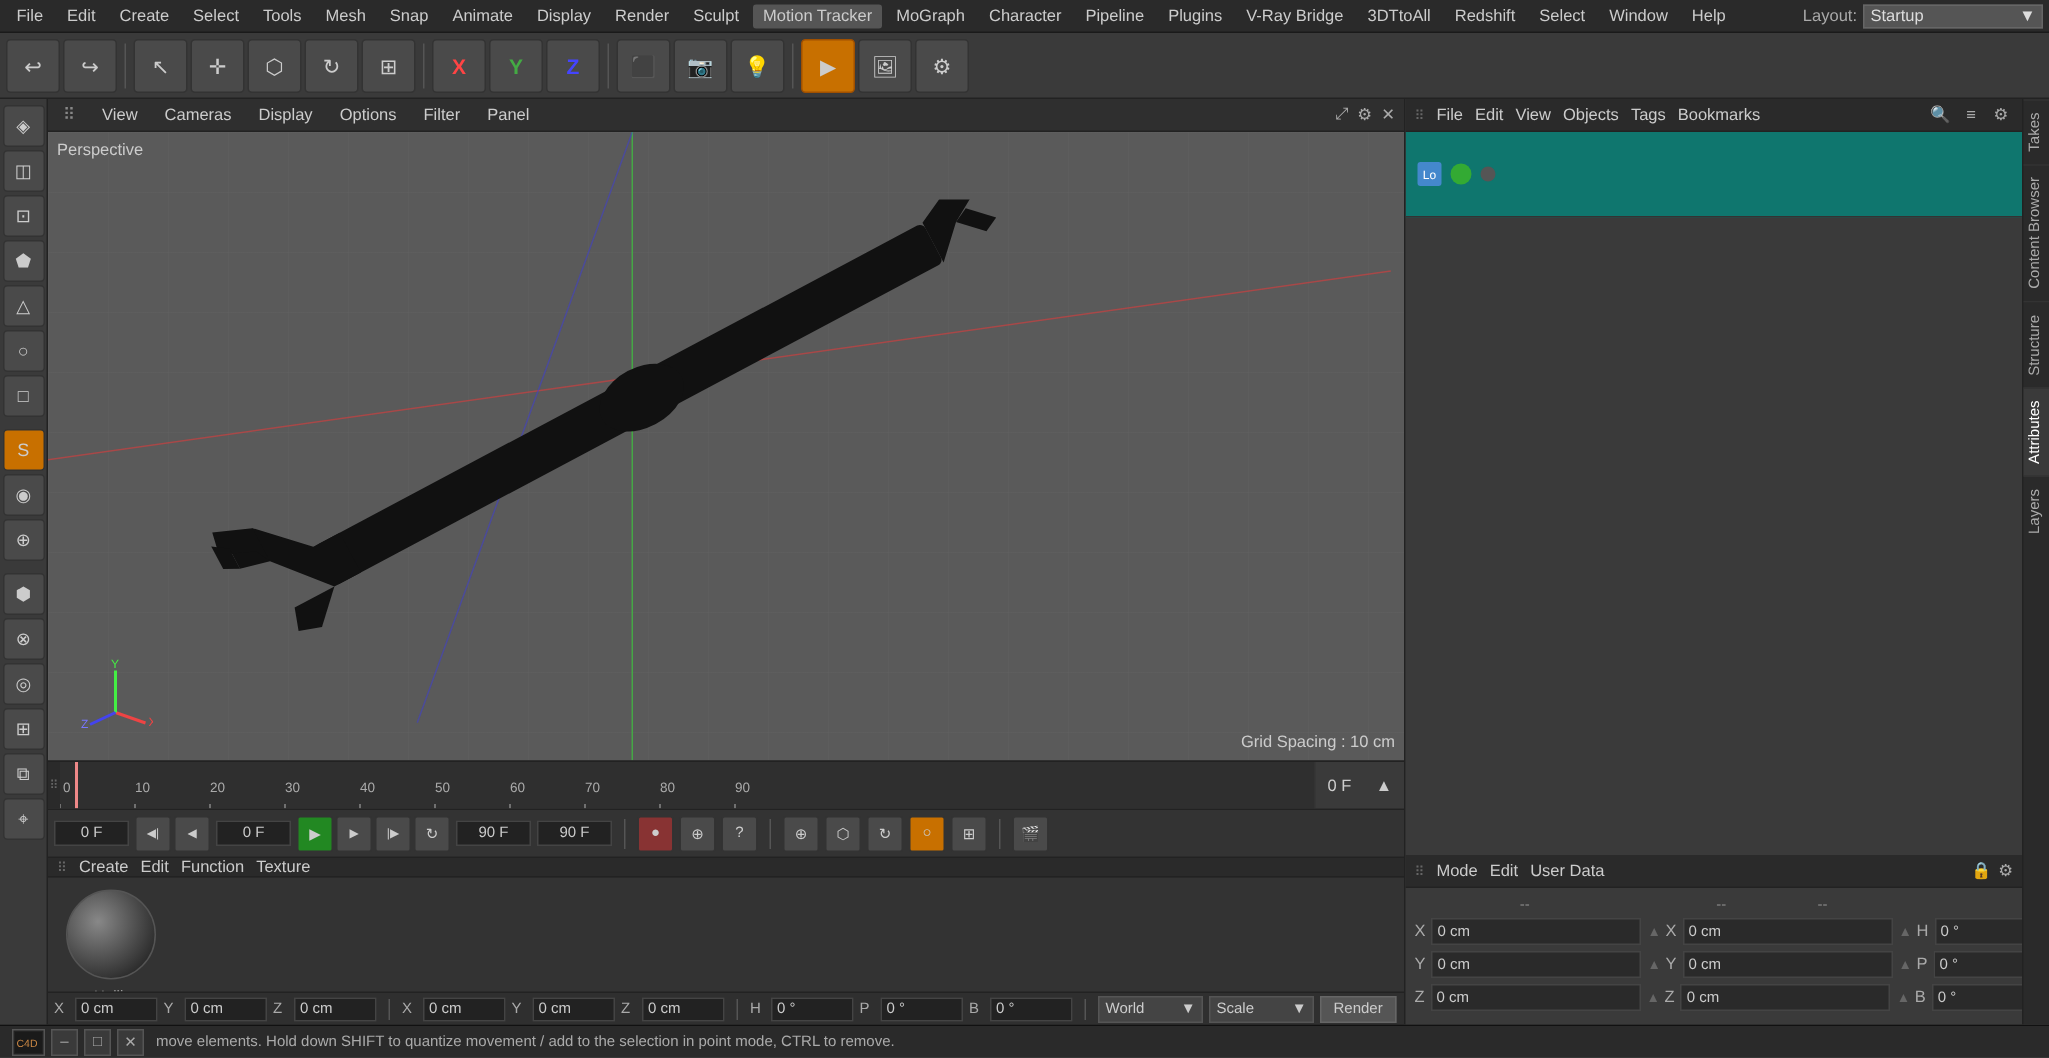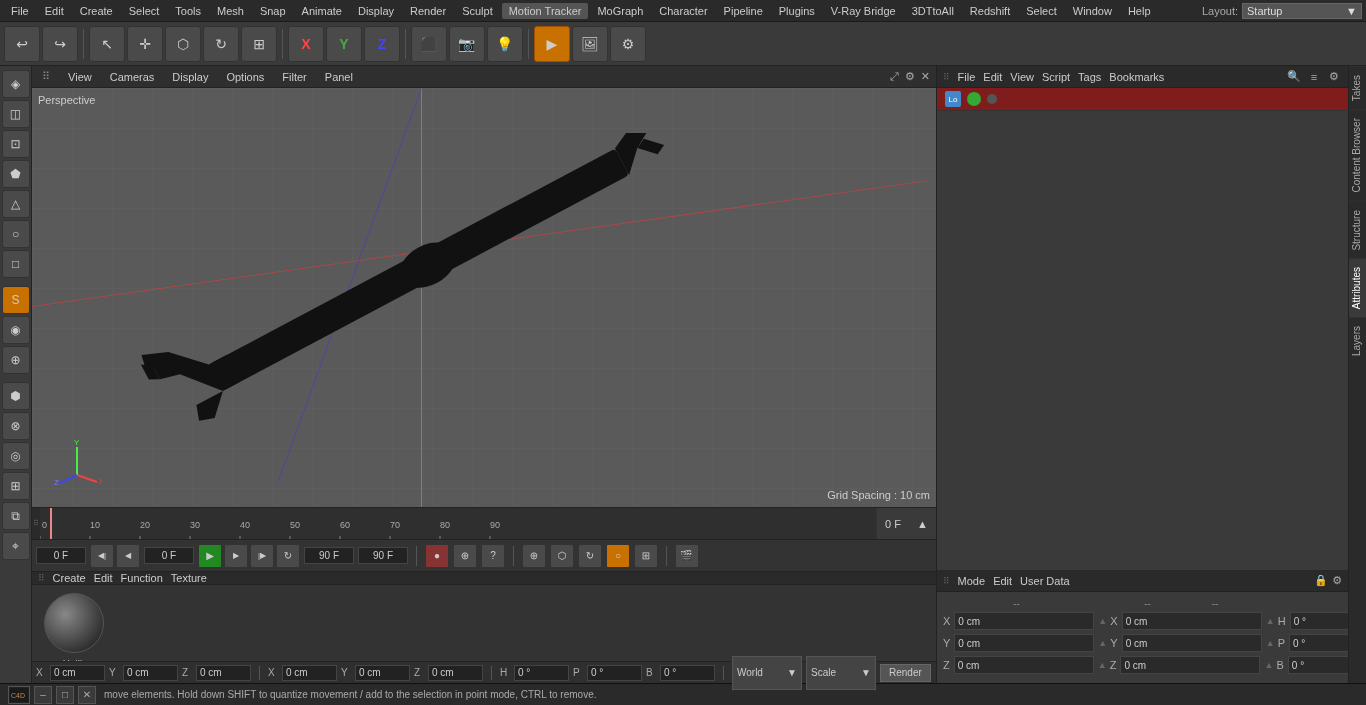--- a/index.html
+++ b/index.html
@@ -245,23 +245,23 @@
       border-bottom: 1px solid #222;
     }
     .om-menu-item {
       font-size: 11px;
       color: #ccc;
       cursor: pointer;
     }
     .om-item {
       display: flex;
       align-items: center;
-      padding: 3px 8px;
+      padding: 20px 8px;
       gap: 6px;
-      background: #7f1d1d;
+      background: #0f766e;
       border-bottom: 1px solid #333;
     }
     .om-item-icon {
       width: 16px;
       height: 16px;
       background: #888;
       border-radius: 2px;
       display: flex;
       align-items: center;
       justify-content: center;
@@ -398,21 +398,21 @@
       padding: 1px 3px;
       width: 55px;
       height: 16px;
     }
     .coord-sep { width: 1px; height: 14px; background: #555; margin: 0 4px; }
     .coord-dropdown {
       background: #444;
       border: 1px solid #555;
       color: #ccc;
       font-size: 10px;
-      padding: 16px 4px;
+      padding: 0 4px;
       height: 18px;
       display: flex;
       align-items: center;
       gap: 4px;
       cursor: pointer;
       min-width: 70px;
     }
     .coord-apply {
       background: #555;
       border: 1px solid #666;
@@ -810,21 +810,21 @@
 
   <div id="right-panel">
     <div id="right-panel-inner">
       <div id="right-panel-main">
 
         <div id="object-manager-header">
           <span style="color:#666;font-size:9px;">⠿</span>
           <span class="om-menu-item">File</span>
           <span class="om-menu-item">Edit</span>
           <span class="om-menu-item">View</span>
-          <span class="om-menu-item">Script</span>
+          <span class="om-menu-item">Objects</span>
           <span class="om-menu-item">Tags</span>
           <span class="om-menu-item">Bookmarks</span>
           <div class="om-icon-row">
             <span class="om-icon">🔍</span>
             <span class="om-icon">≡</span>
             <span class="om-icon">⚙</span>
           </div>
         </div>
 
         <div id="object-manager">

